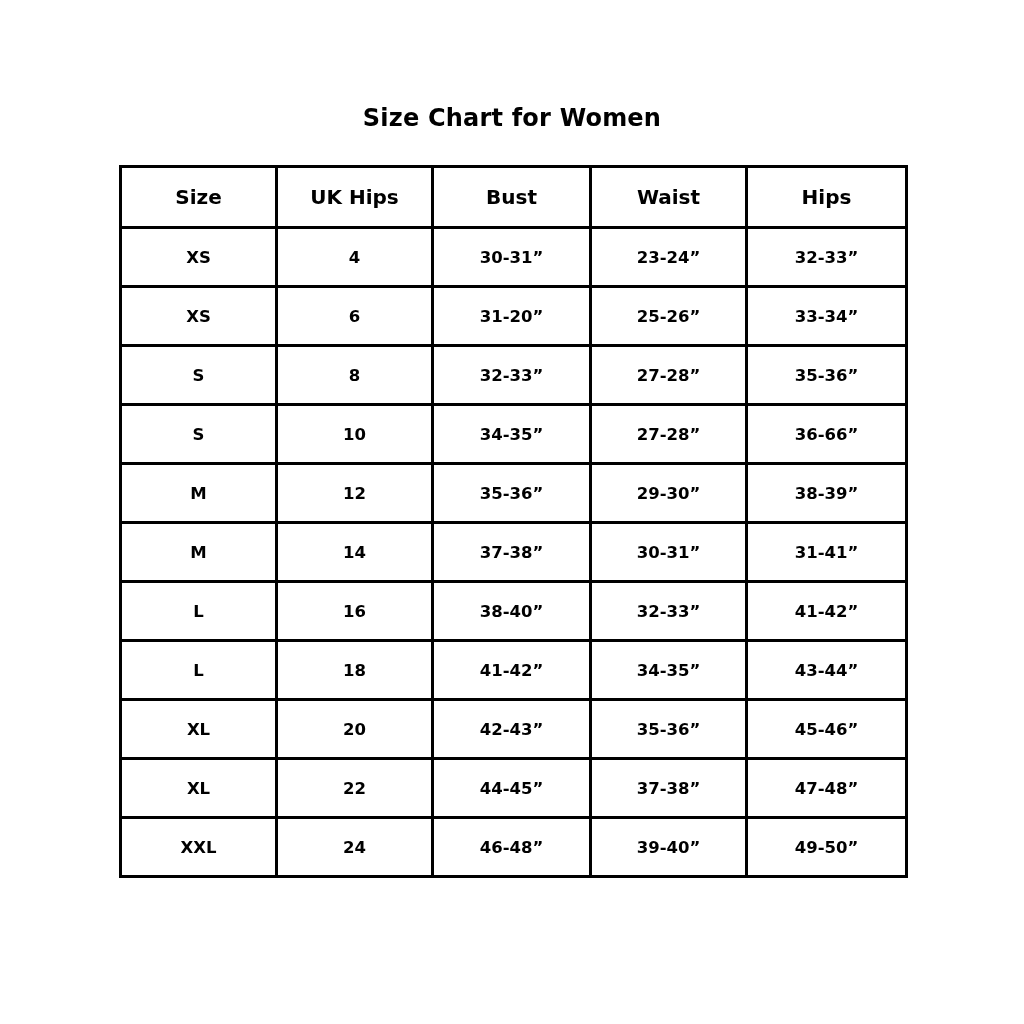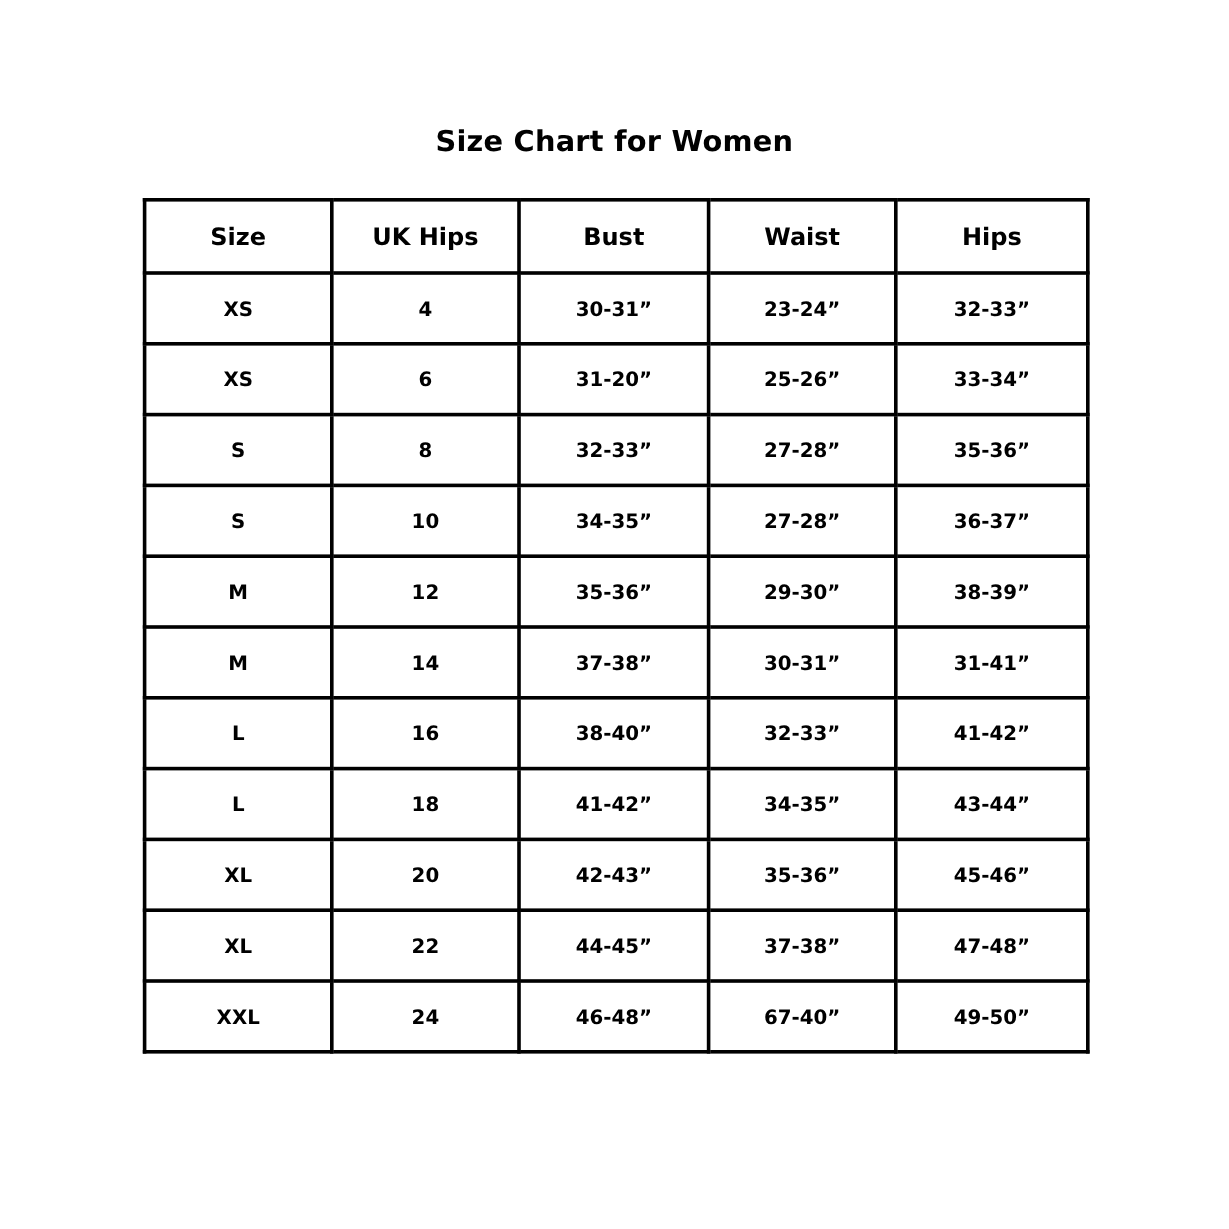--- a/index.html
+++ b/index.html
@@ -109,21 +109,21 @@
           <td>8</td>
           <td>32-33”</td>
           <td>27-28”</td>
           <td>35-36”</td>
         </tr>
         <tr>
           <td>S</td>
           <td>10</td>
           <td>34-35”</td>
           <td>27-28”</td>
-          <td>36-37”</td>
+          <td>36-66”</td>
         </tr>
         <tr>
           <td>M</td>
           <td>12</td>
           <td>35-36”</td>
           <td>29-30”</td>
           <td>38-39”</td>
         </tr>
         <tr>
           <td>M</td>
@@ -157,20 +157,20 @@
           <td>XL</td>
           <td>22</td>
           <td>44-45”</td>
           <td>37-38”</td>
           <td>47-48”</td>
         </tr>
         <tr>
           <td>XXL</td>
           <td>24</td>
           <td>46-48”</td>
-          <td>67-40”</td>
+          <td>39-40”</td>
           <td>49-50”</td>
         </tr>
       </tbody>
     </table>
   </div>
 
 </div>
 
 </body></html>

